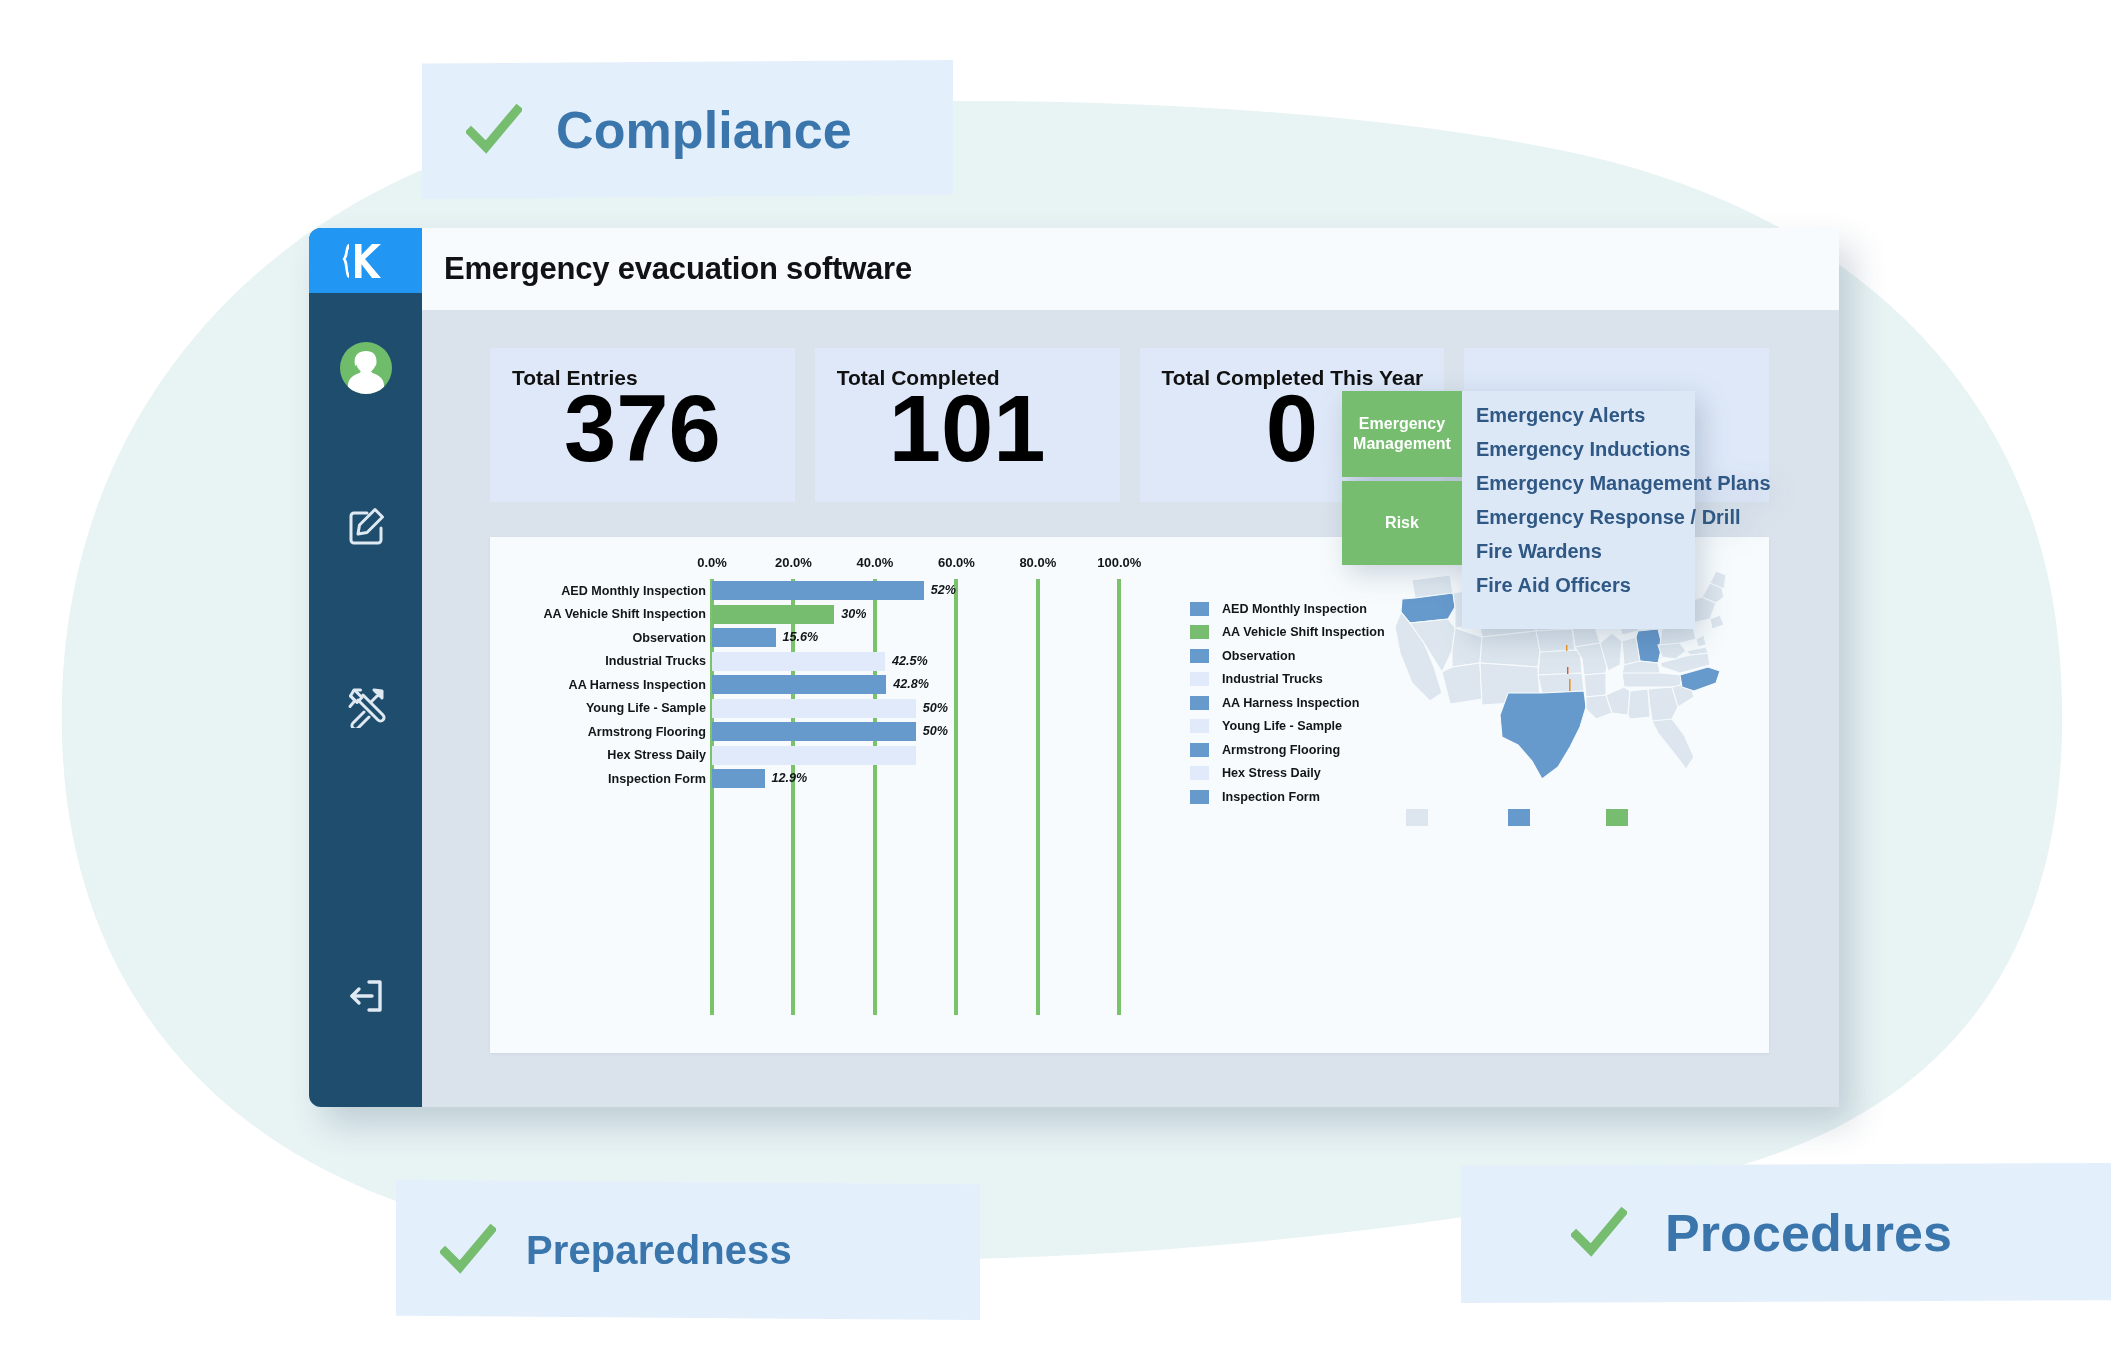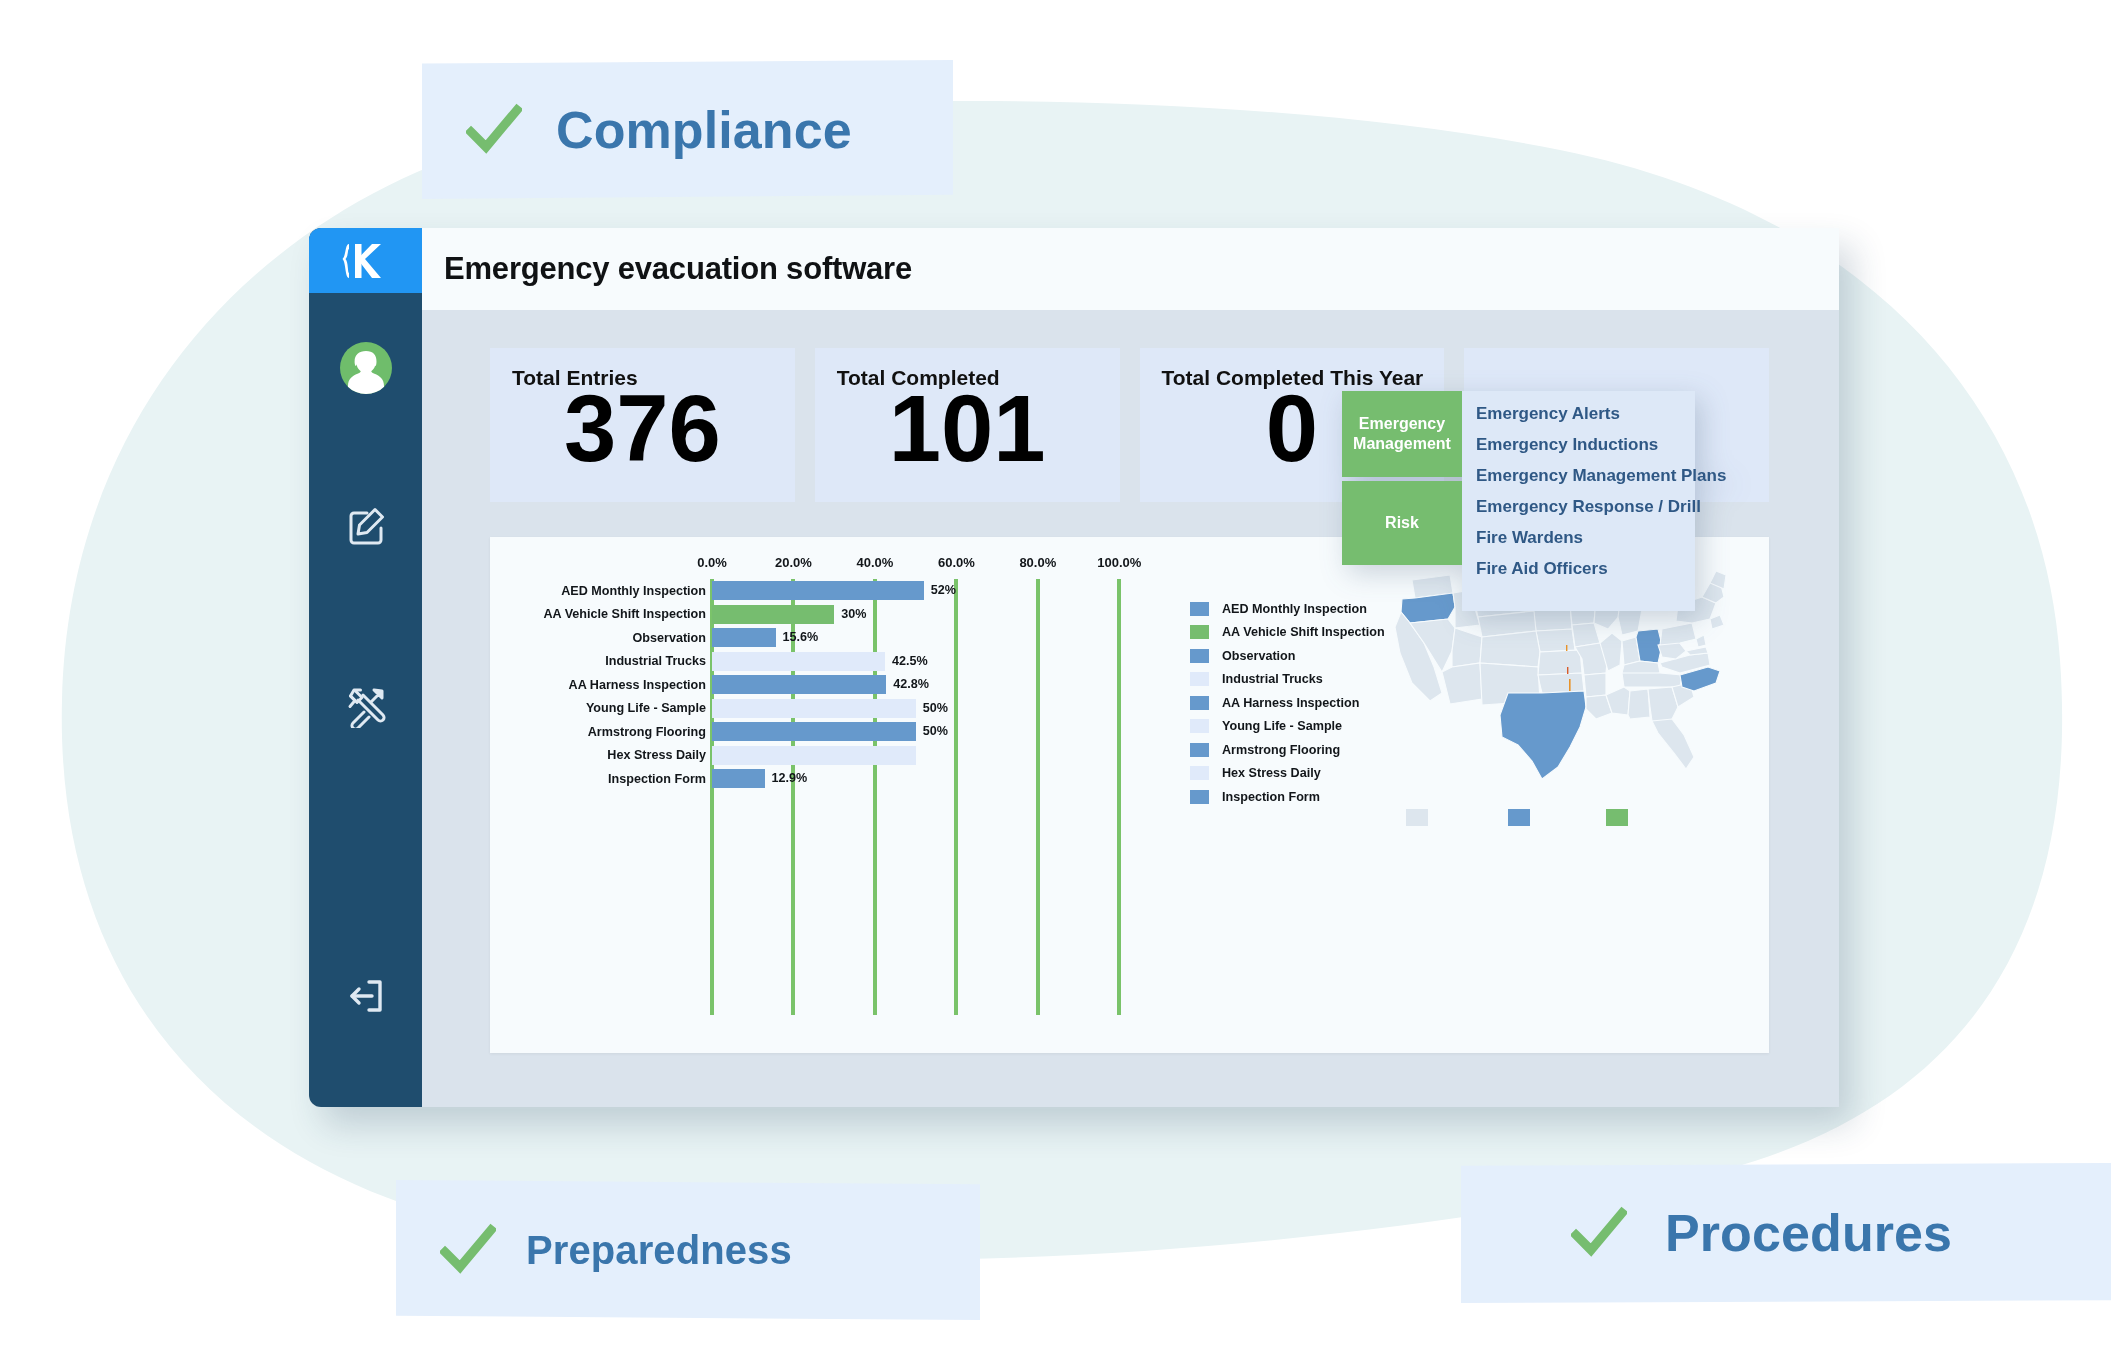--- a/index.html
+++ b/index.html
@@ -70,31 +70,31 @@
   }
   #nav-cats{display:flex;flex-direction:column;gap:4px;}
   .nav-cat{
     width:120px;background:#76bd6f;color:#fff;font-size:16px;font-weight:bold;
     display:flex;align-items:center;justify-content:center;text-align:center;line-height:1.25;
     padding:0 6px;box-sizing:border-box;
   }
   #nav-cat-em{height:86px;}
   #nav-cat-risk{height:84px;}
   #nav-items{background:#dde8f7;width:233px;align-self:stretch;padding:14px 0 20px 14px;box-sizing:border-box;}
-  .nav-item{font-size:17px;color:#2f5885;font-weight:bold;line-height:1;margin-bottom:14px;white-space:nowrap;}
+  .nav-item{font-size:20px;color:#2f5885;font-weight:bold;line-height:1;margin-bottom:14px;white-space:nowrap;}
 
   
   #chart{position:absolute;left:30px;top:18px;width:640px;height:470px;}
   .axis-tick{position:absolute;font-size:13px;color:#12161a;font-weight:bold;transform:translateX(-50%);}
   .grid-line{position:absolute;width:4px;background:#7ac36a;top:24px;bottom:10px;}
   .bar-row{position:absolute;left:0;right:0;height:19px;display:flex;align-items:center;}
   .bar-label{width:192px;flex:0 0 192px;text-align:right;font-size:12.6px;font-weight:bold;color:#12161a;padding-right:6px;box-sizing:border-box;}
   .bar-track{position:relative;flex:1 1 auto;height:19px;}
   .bar-fill{position:absolute;left:0;top:0;bottom:0;}
-  .bar-val{position:absolute;top:2px;font-size:12.6px;font-weight:bold;color:#12161a;white-space:nowrap;}
+  .bar-val{position:absolute;top:2px;font-size:12.6px;font-weight:bold;color:#12161a;white-space:nowrap;font-style:italic;}
 
   
   #legend{position:absolute;left:700px;top:60px;width:200px;}
   .legend-row{display:flex;align-items:center;height:23.5px;}
   .legend-sw{width:19px;height:14px;flex:0 0 19px;margin-right:13px;}
   .legend-lb{font-size:12.6px;font-weight:bold;color:#12161a;white-space:nowrap;}
 
   
   #map-wrap{position:absolute;left:900px;top:30px;width:340px;height:300px;}
   #map-wrap svg{display:block;width:100%;height:auto;}

